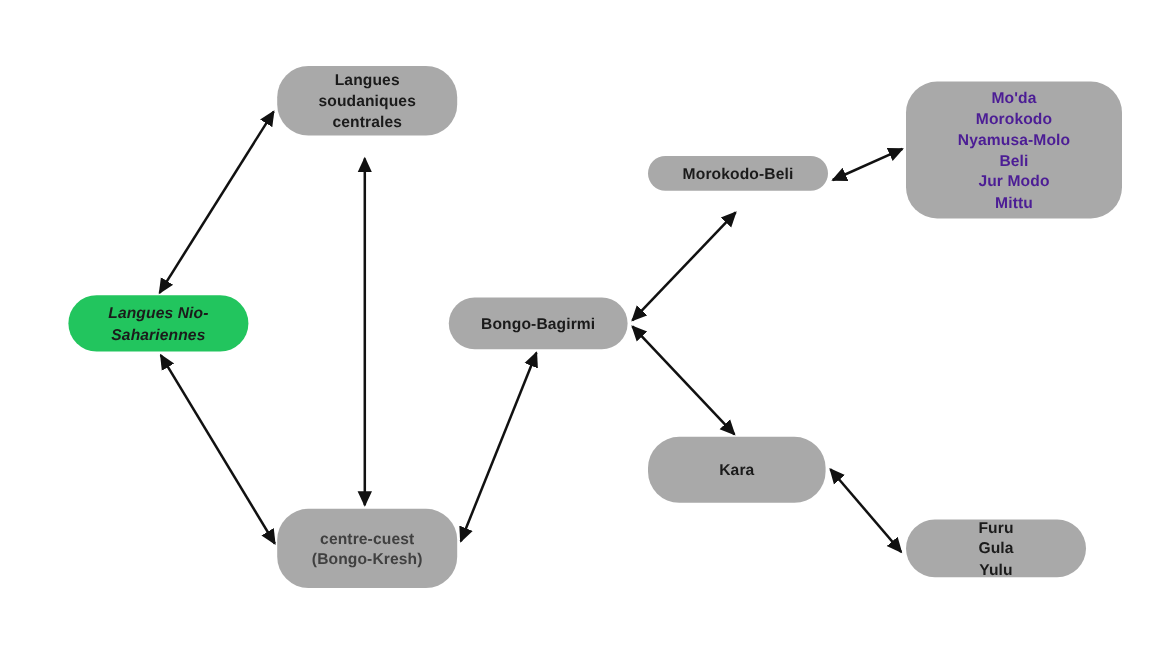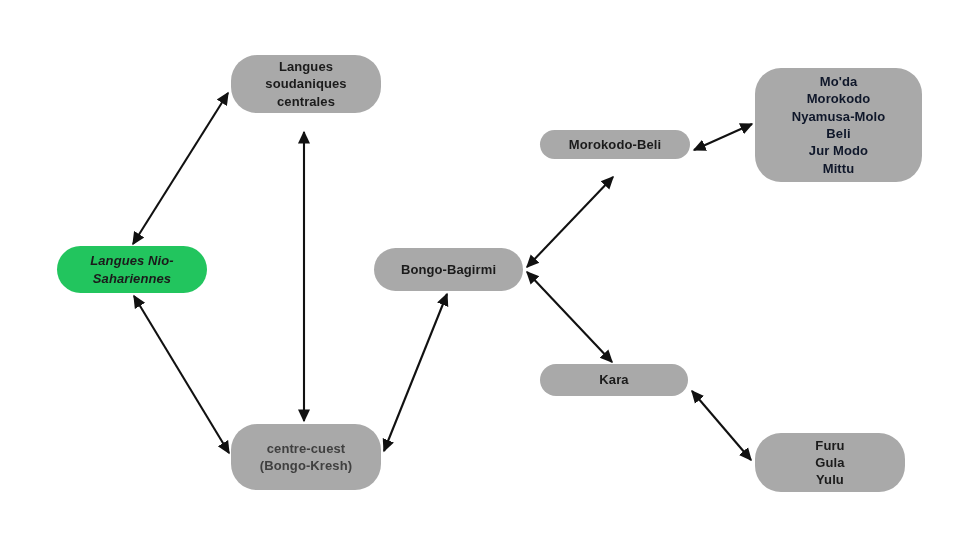--- a/index.html
+++ b/index.html
@@ -67,24 +67,24 @@
   <div id="nodes-layer">
       <div class="node" style="left: 231px; top: 55px; width: 150px; height: 58px; background: rgb(169, 169, 169); color: rgb(27, 27, 27);">Langues
 soudaniques
 centrales</div>
       <div class="node" style="left: 57px; top: 246px; width: 150px; height: 47px; background: #22c55e; color: rgb(27, 27, 27); font-style: italic;">Langues Nio-
 Sahariennes</div>
       <div class="node" style="left: 231px; top: 424px; width: 150px; height: 66px; background: rgb(169, 169, 169); color: #404040;">centre-cuest
 (Bongo-Kresh)</div>
       <div class="node" style="left: 374px; top: 248px; width: 149px; height: 43px; background: rgb(169, 169, 169); color: rgb(27, 27, 27);">Bongo-Bagirmi</div>
       <div class="node" style="left: 540px; top: 130px; width: 150px; height: 29px; background: rgb(169, 169, 169); color: rgb(27, 27, 27);">Morokodo-Beli</div>
-      <div class="node" style="left: 755px; top: 68px; width: 167px; height: 114px; background: rgb(169, 169, 169); color: #0f172a;">Mo'da
+      <div class="node" style="left: 755px; top: 68px; width: 180px; height: 114px; background: rgb(169, 169, 169); color: #4c1d95;">Mo'da
 Morokodo
 Nyamusa-Molo
 Beli
 Jur Modo
 Mittu</div>
-      <div class="node" style="left: 540px; top: 364px; width: 148px; height: 32px; background: rgb(169, 169, 169); color: rgb(27, 27, 27);">Kara</div>
-      <div class="node" style="left: 755px; top: 433px; width: 150px; height: 59px; background: rgb(169, 169, 169); color: rgb(27, 27, 27);">Furu
+      <div class="node" style="left: 540px; top: 364px; width: 148px; height: 55px; background: rgb(169, 169, 169); color: rgb(27, 27, 27);">Kara</div>
+      <div class="node" style="left: 755px; top: 433px; width: 150px; height: 48px; background: rgb(169, 169, 169); color: rgb(27, 27, 27);">Furu
 Gula
 Yulu</div>
     </div>
 </div>
 
 </body></html>

